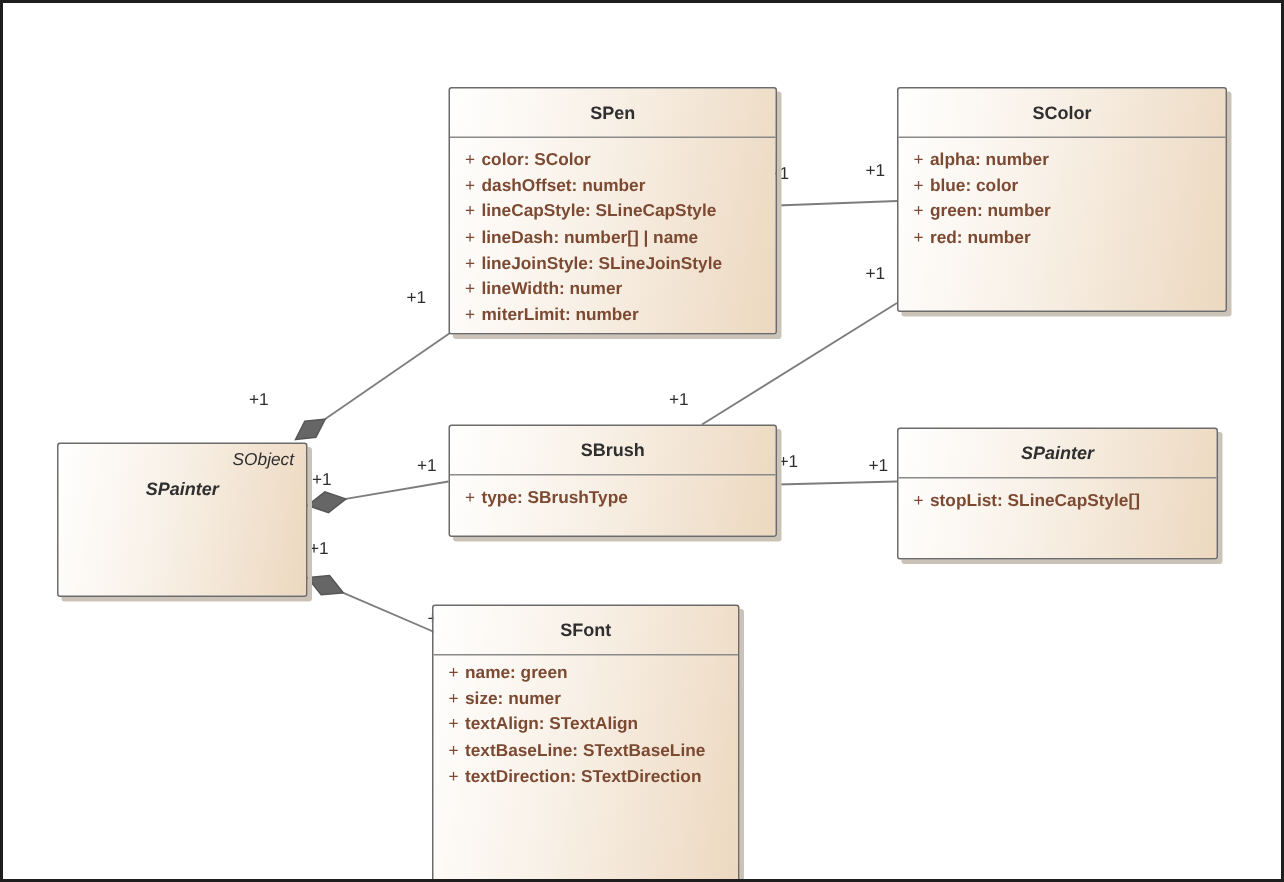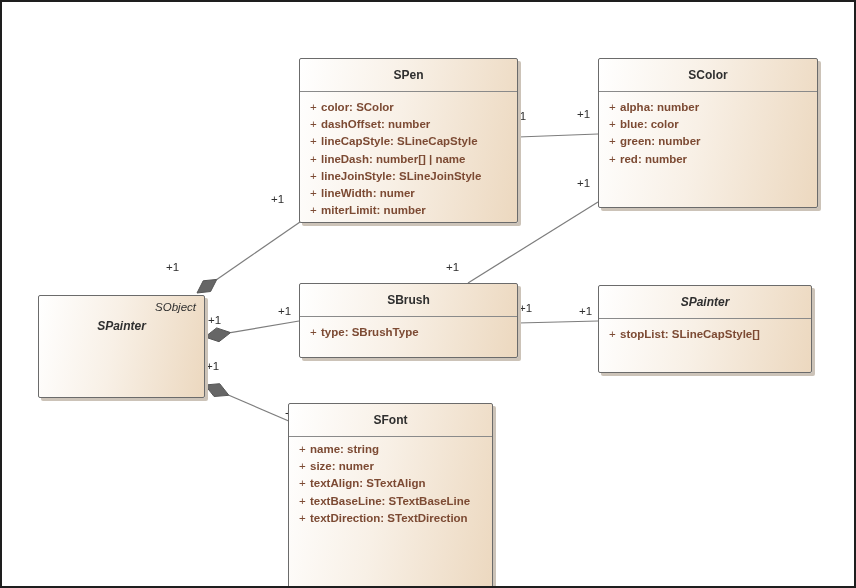--- a/index.html
+++ b/index.html
@@ -157,21 +157,21 @@
     </div>
   </div>
 
   <div class="cls" style="left:288px;top:403px;width:205px;height:192px">
     <div class="hdr">
         <span>SFont</span>
       </div>
     <div class="attrs tight">
       <div class="row">
           <span class="vis">+</span>
-          <span class="txt">name: string</span>
+          <span class="txt">name: green</span>
         </div>
       <div class="row">
           <span class="vis">+</span>
           <span class="txt">size: numer</span>
         </div>
       <div class="row">
           <span class="vis">+</span>
           <span class="txt">textAlign: STextAlign</span>
         </div>
       <div class="row">

